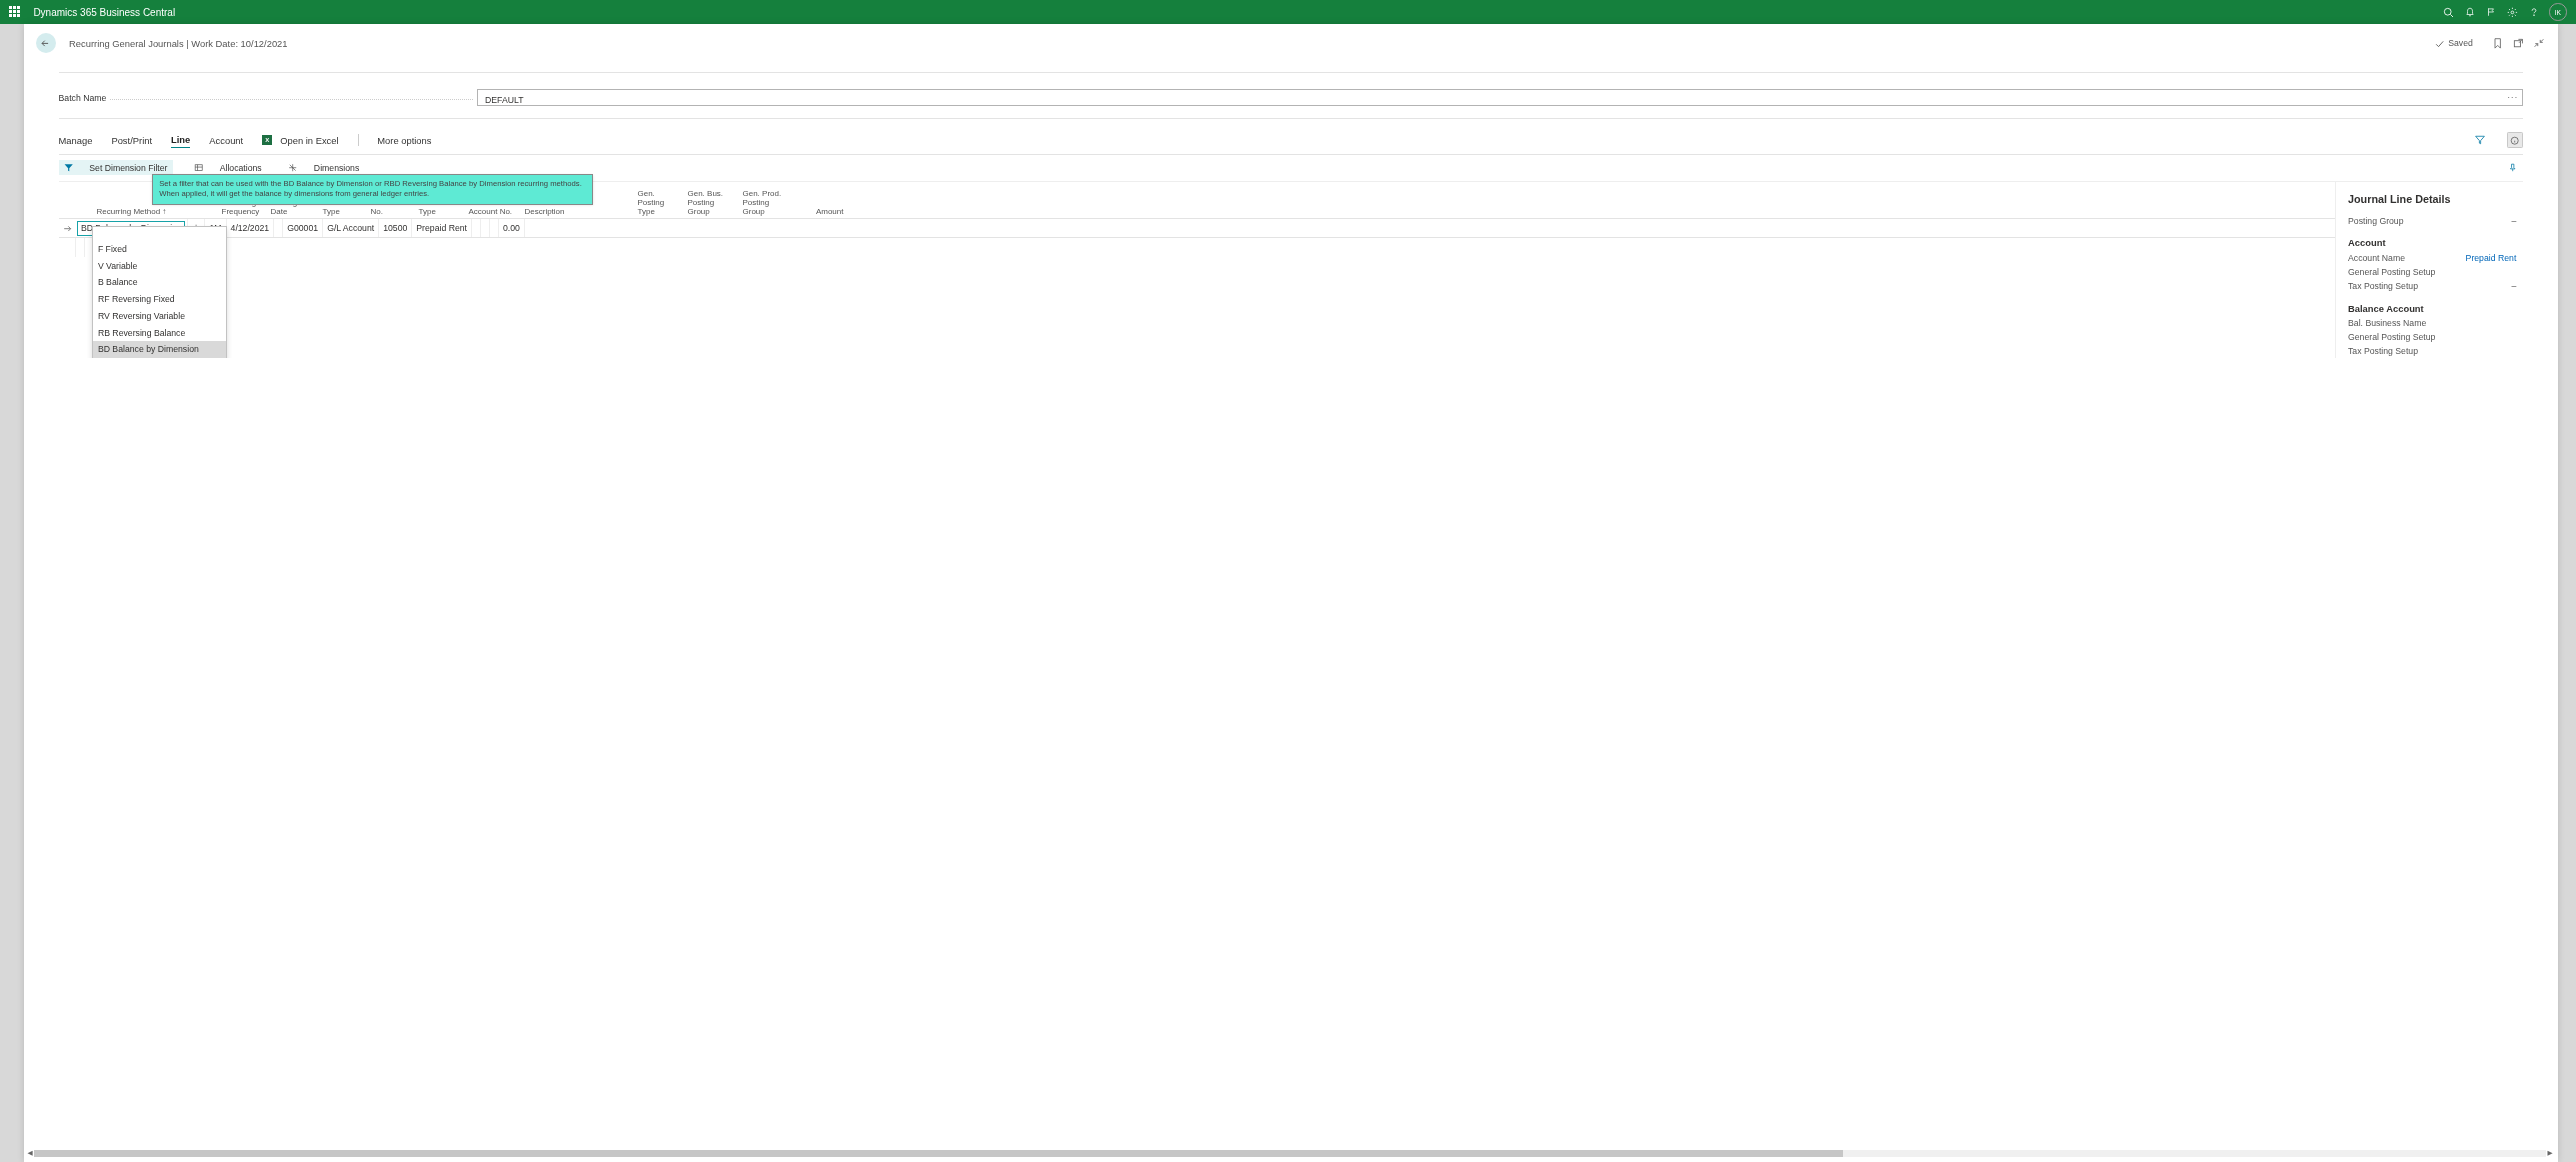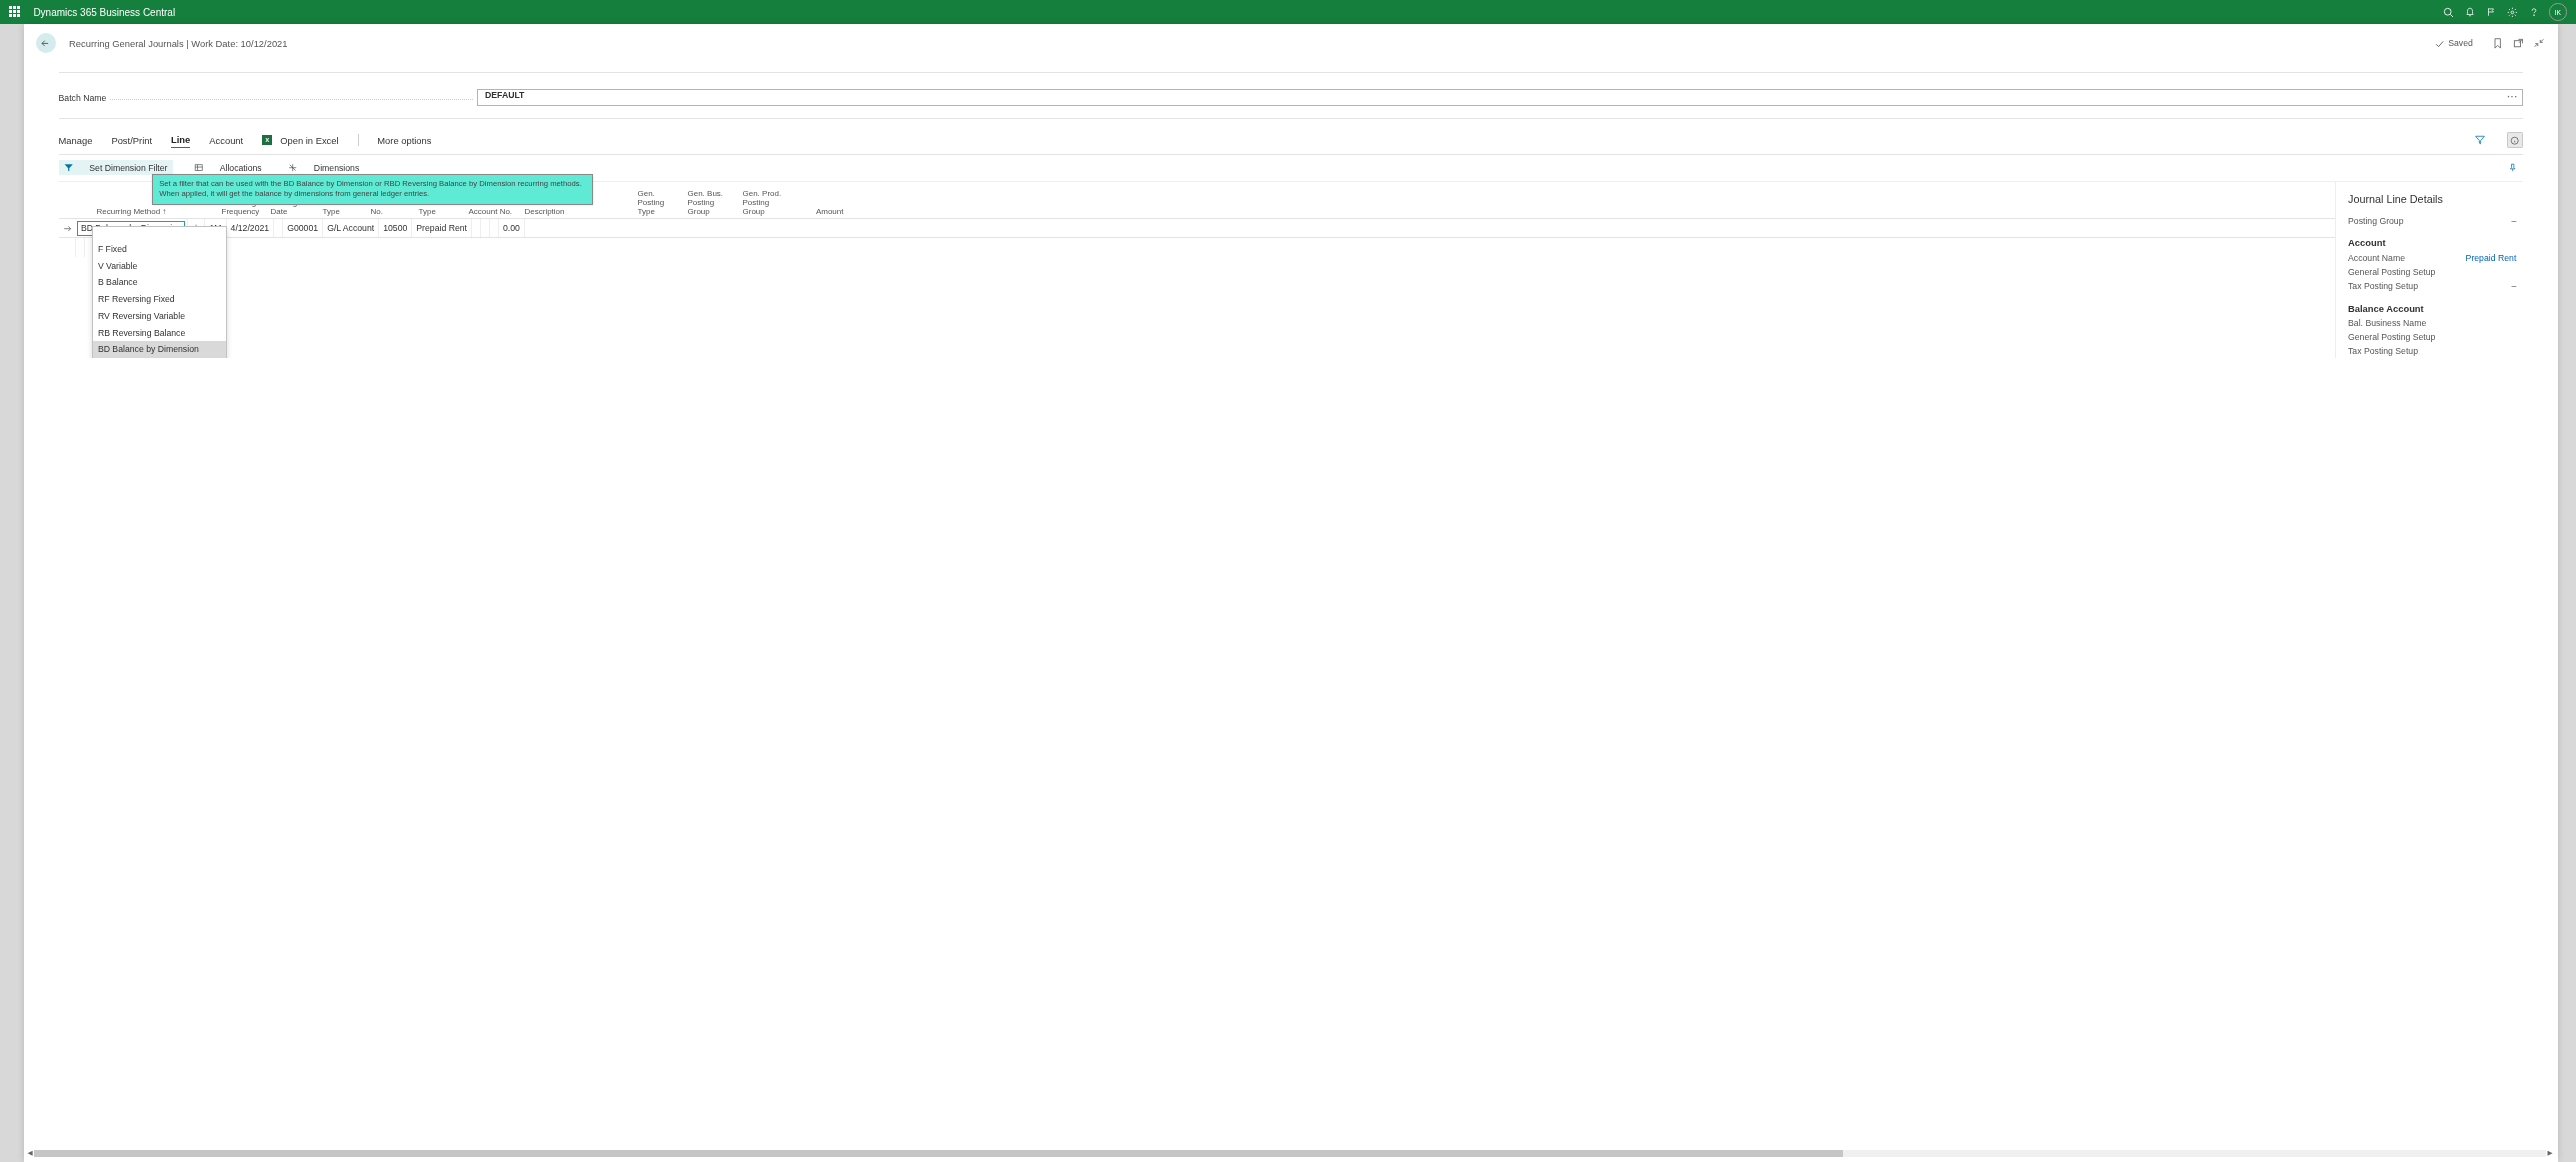--- a/index.html
+++ b/index.html
@@ -23,21 +23,21 @@
 .saved { display: flex; align-items: center; gap: 4px; color: #555; margin-right: 12px; }
 .hdr-icon { width: 15px; height: 15px; display: flex; align-items: center; justify-content: center; margin-left: 5.4px; cursor: pointer; color: #666; }
 
 
 .content { padding: 12px 35px; }
 .hr { height: 0.7px; background: #e3e3e3; margin: 0; }
 
 .batch-row { display: flex; align-items: center; padding: 16px 0 12px 0; }
 .batch-label { font-size: 8.7px; color: #333; }
 .dotted { flex: 0 0 auto; width: 363px; border-bottom: 1.3px dotted #ccc; margin: 0 4px; height: 5.4px; }
-.batch-input { flex: 1; border: 0.7px solid #b3b3b3; height: 17.5px; display: flex; align-items: flex-start; padding: 0 6.7px; position: relative; font-weight: bold; }
+.batch-input { flex: 1; border: 0.7px solid #b3b3b3; height: 17.5px; display: flex; align-items: flex-end; padding: 0 6.7px; position: relative; }
 .batch-input .ellipsis-btn { position: absolute; right: 4px; top: 2px; color: #666; cursor: pointer; letter-spacing: 0.7px; }
 
 
 .tabs-bar { display: flex; align-items: center; padding: 6.7px 0 5.4px 0; gap: 19px; border-bottom: 0.7px solid #e3e3e3; margin-top: 6.7px; }
 .tab { font-size: 9.4px; color: #333; cursor: pointer; padding: 1.3px 0; }
 .tab.active { font-weight: 600; border-bottom: 1.3px solid #008488; color: #222; }
 .tab.excel { display: flex; align-items: flex-start; gap: 8px; }
 .tab.excel .x-icon { width: 10px; height: 10px; background: #1d6f42; color: #fff; font-size: 6px; display: flex; align-items: center; justify-content: center; font-weight: bold; }
 .tab-divider { width: 0.7px; height: 12px; background: #ccc; }
 .tabs-bar .spacer { flex: 1; }
@@ -90,21 +90,21 @@
 .select-box .chev { position: absolute; right: 2.7px; color: #666; }
 
 .row-menu { display: flex; align-items: center; justify-content: center; color: #666; cursor: pointer; }
 
 
 .dropdown { position: absolute; top: 44px; left: 33px; width: 135px; background: #fff; border: 0.7px solid #c2c2c2; box-shadow: 0 2.7px 5.4px rgba(0,0,0,0.15); z-index: 20; font-size: 8.7px; padding: 13.5px 0 2.7px 0; }
 .dropdown-item { padding: 3.4px 5.4px; cursor: pointer; white-space: nowrap; overflow: hidden; }
 .dropdown-item.selected { background: #d9d9d9; }
 
 
-.details-title { font-size: 10.8px; font-weight: 400; margin-bottom: 9.4px; }
+.details-title { font-size: 10.8px; font-weight: 700; margin-bottom: 9.4px; }
 .details-row { display: flex; justify-content: space-between; font-size: 8.7px; color: #555; padding: 2px 0; }
 .details-row .val { color: #555; }
 .details-row .val.link { color: #0066b8; }
 .details-section { font-size: 9.4px; font-weight: 600; margin: 9.4px 0 2.7px 0; }
 
 
 .hscroll { position: absolute; bottom: 4px; left: 2.7px; right: 4px; height: 9.4px; display: flex; align-items: center; }
 .hscroll .arrow { width: 8px; height: 8px; color: #666; font-size: 6.7px; display:flex; align-items:center; justify-content:center; }
 .hscroll .track { flex: 1; height: 6.7px; background: #f0f0f0; position: relative; }
 .hscroll .thumb { position: absolute; left: 0; width: 72%; height: 100%; background: #c6c6c6; }

